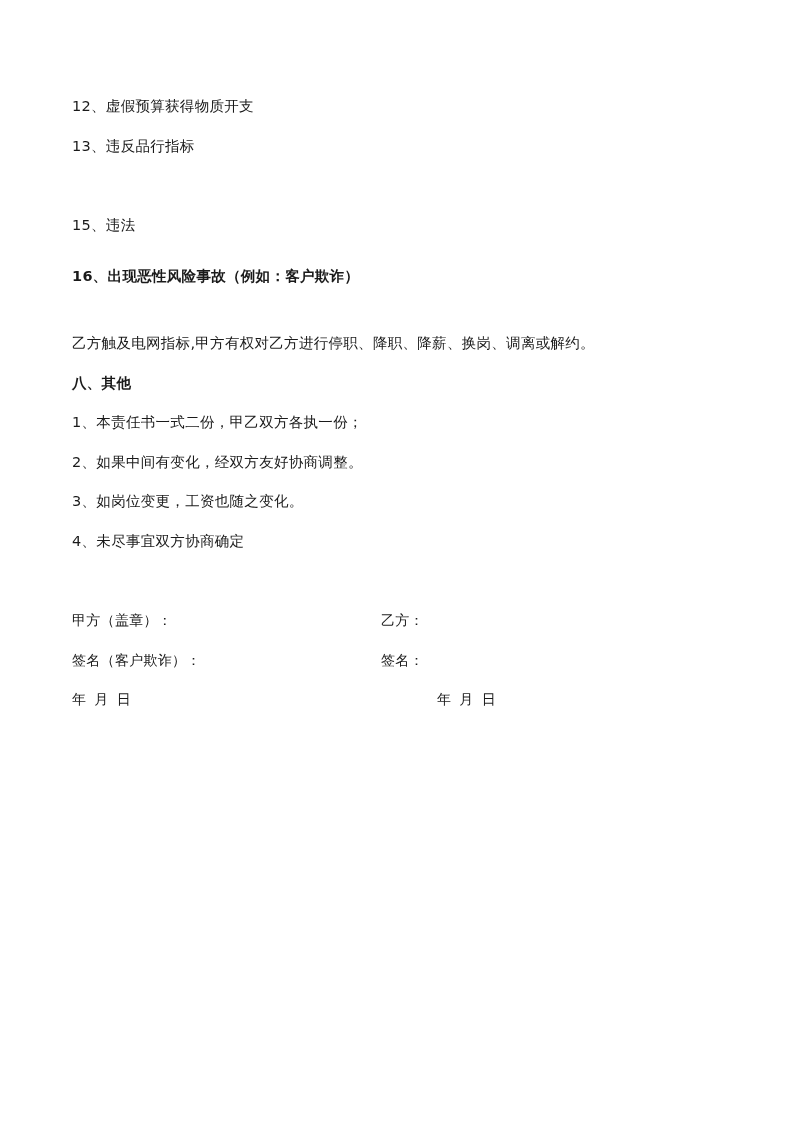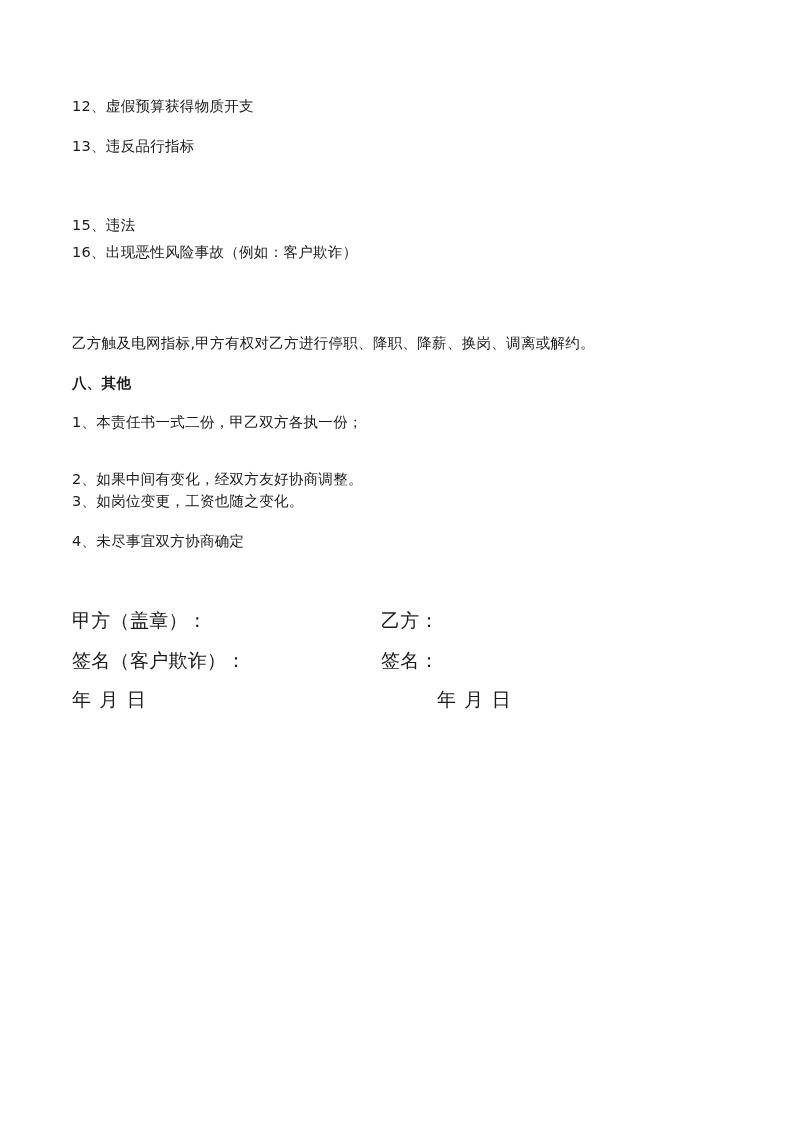--- a/index.html
+++ b/index.html
@@ -28,45 +28,45 @@
       font-size: 14.5px;
       line-height: 20px;
       white-space: nowrap;
       letter-spacing: 0.3px;
     }
     .heading {
       font-weight: bold;
     }
     .sig {
       position: absolute;
-      font-size: 19px;
+      font-size: 14px;
       line-height: 20px;
       white-space: nowrap;
       letter-spacing: 0.3px;
     }
     .date span {
       margin-right: 8px;
     }
   </style>
 </head>
 <body>
 
 <div class="page">
 
   <div class="line" style="top:96px;">12、虚假预算获得物质开支</div>
   <div class="line" style="top:136px;">13、违反品行指标</div>
   <div class="line" style="top:215px;">15、违法</div>
-  <div class="line" style="top:242px;">16、出现恶性风险事故（例如：客户欺诈）</div>
+  <div class="line" style="top:266px;font-weight:bold;">16、出现恶性风险事故（例如：客户欺诈）</div>
 
   <div class="line" style="top:333px;">乙方触及电网指标,甲方有权对乙方进行停职、降职、降薪、换岗、调离或解约。</div>
 
   <div class="line heading" style="top:373px;">八、其他</div>
 
   <div class="line" style="top:412px;">1、本责任书一式二份，甲乙双方各执一份；</div>
-  <div class="line" style="top:452px;margin-top:17px;">2、如果中间有变化，经双方友好协商调整。</div>
+  <div class="line" style="top:452px;">2、如果中间有变化，经双方友好协商调整。</div>
   <div class="line" style="top:491px;">3、如岗位变更，工资也随之变化。</div>
   <div class="line" style="top:531px;">4、未尽事宜双方协商确定</div>
 
   <div class="sig" style="left:72px; top:610px;">甲方（盖章）：</div>
   <div class="sig" style="left:381px; top:610px;">乙方：</div>
 
   <div class="sig" style="left:72px; top:650px;">签名（客户欺诈）：</div>
   <div class="sig" style="left:381px; top:650px;">签名：</div>
 
   <div class="sig date" style="left:72px; top:689px;">

